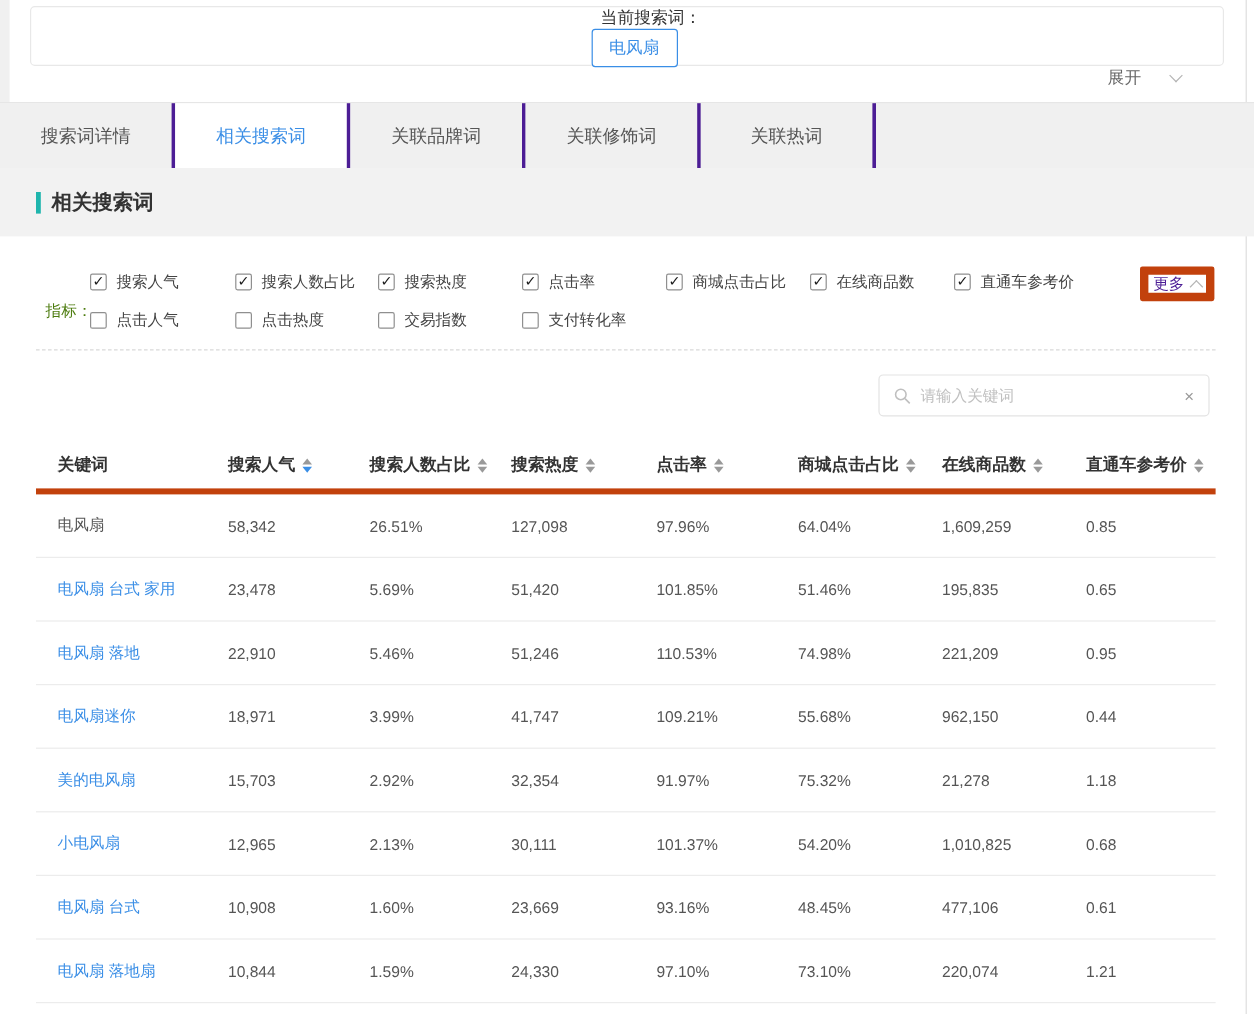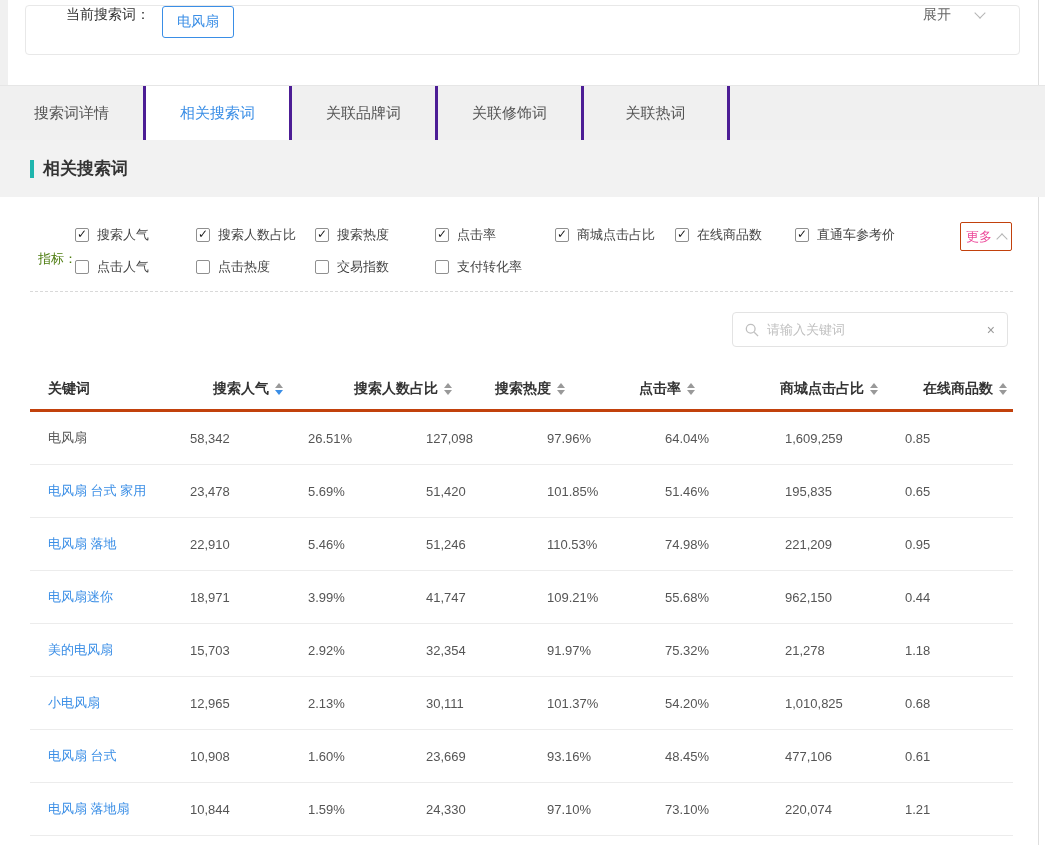--- a/index.html
+++ b/index.html
@@ -9,21 +9,21 @@
     background:#ffffff; color:#333; position:relative; overflow:hidden;
   }
   
   .left-sliver { position:absolute; left:0; top:0; width:8px; height:85px; background:#f0f0f0; }
   .right-line  { position:absolute; right:6px; top:0; width:1px; height:845px; background:#dedede; }
 
   
   .top-card {
     position:absolute; left:25px; top:5px; width:995px; height:50px;
     border:1px solid #e8e8e8; border-radius:4px; background:#fff;
-    display:flex; align-items:flex-start;
+    display:flex; align-items:center;flex-direction:column;
   }
   .top-label { margin-left:40px; font-size:14px; color:#333; }
   .term-tag {
     margin-left:12px; padding:6px 14px; font-size:14px; color:#3a8ee6;
     border:1px solid #3a8ee6; border-radius:3px; background:#fff; cursor:pointer;
   }
   .expand-btn { margin-left:auto; margin-right:35px; font-size:14px; color:#666;
     display:flex; align-items:center; gap:25px; cursor:pointer; }
   .chev { width:8px; height:8px; border-right:1px solid #b5b5b5; border-bottom:1px solid #b5b5b5; display:inline-block; }
   .chev.down { transform:rotate(45deg); margin-top:-4px; }
@@ -54,22 +54,22 @@
     display:grid; grid-template-columns:121px 119px 120px 120px 120px 120px 160px;
     row-gap:12px;
   }
   .filter-item { display:flex; align-items:center; height:20px; cursor:pointer; }
   .cb { width:14px; height:14px; border:1px solid #8f8f8f; border-radius:2px; background:#fff;
     margin-right:8px; position:relative; flex:none; }
   .cb.checked::after { content:"✓"; position:absolute; left:1px; top:-2px; font-size:12px;
     font-weight:bold; color:#1a1a1a; }
   .filter-item .lbl { font-size:13px; color:#444; }
   .more-btn {
-    position:absolute; right:33px; top:222px; width:52px; height:29px;
-    border:1px solid #c2410c; border-radius:2px; background:#fff; color:#ec4899; font-size:13px;
+    position:absolute; right:33px; top:222px; width:62px; height:29px;
+    border:7px solid #c2410c; border-radius:2px; background:#fff; color:#4c1d95; font-size:13px;
     display:flex; align-items:center; justify-content:center; gap:6px; cursor:pointer;
   }
   .dashed-divider { position:absolute; left:30px; right:32px; top:291px; border-top:1px dashed #d9d9d9; }
 
   
   .search-box {
     position:absolute; right:37px; top:312px; width:276px; height:35px;
     border:1px solid #e3e3e3; border-radius:4px; background:#fff;
     display:flex; align-items:center; padding:0 12px;
   }
@@ -77,21 +77,21 @@
   .search-box input {
     border:none; outline:none; flex:1; margin-left:8px; font-size:13px; color:#333;
     font-family:inherit; background:transparent;
   }
   .search-box input::placeholder { color:#c0c0c0; }
   .clear-x { color:#999; font-size:14px; cursor:pointer; line-height:1; }
 
   
   .table { position:absolute; left:30px; top:368px; width:983px; }
   .tr { display:flex; align-items:center; border-bottom:1px solid #ececec; }
-  .tr.head { height:44px; border-bottom:3px solid #c2410c;gap:23px; }
+  .tr.head { height:44px; border-bottom:5px solid #c2410c; }
   .tr.row  { height:53px; }
   .td { flex:none; font-size:13px; color:#555; }
   .c0 { width:160px; padding-left:18px; }
   .c1 { width:118px; } .c2 { width:118px; } .c3 { width:121px; }
   .c4 { width:118px; } .c5 { width:120px; } .c6 { width:120px; }
   .c7 { flex:1; }
   .th { font-size:14px; font-weight:bold; color:#333; display:flex; align-items:center; cursor:pointer; }
   .th.nosort { cursor:default; }
   .sort { display:inline-flex; flex-direction:column; margin-left:6px; }
   .sort .up { width:0; height:0; border-left:4px solid transparent; border-right:4px solid transparent;

